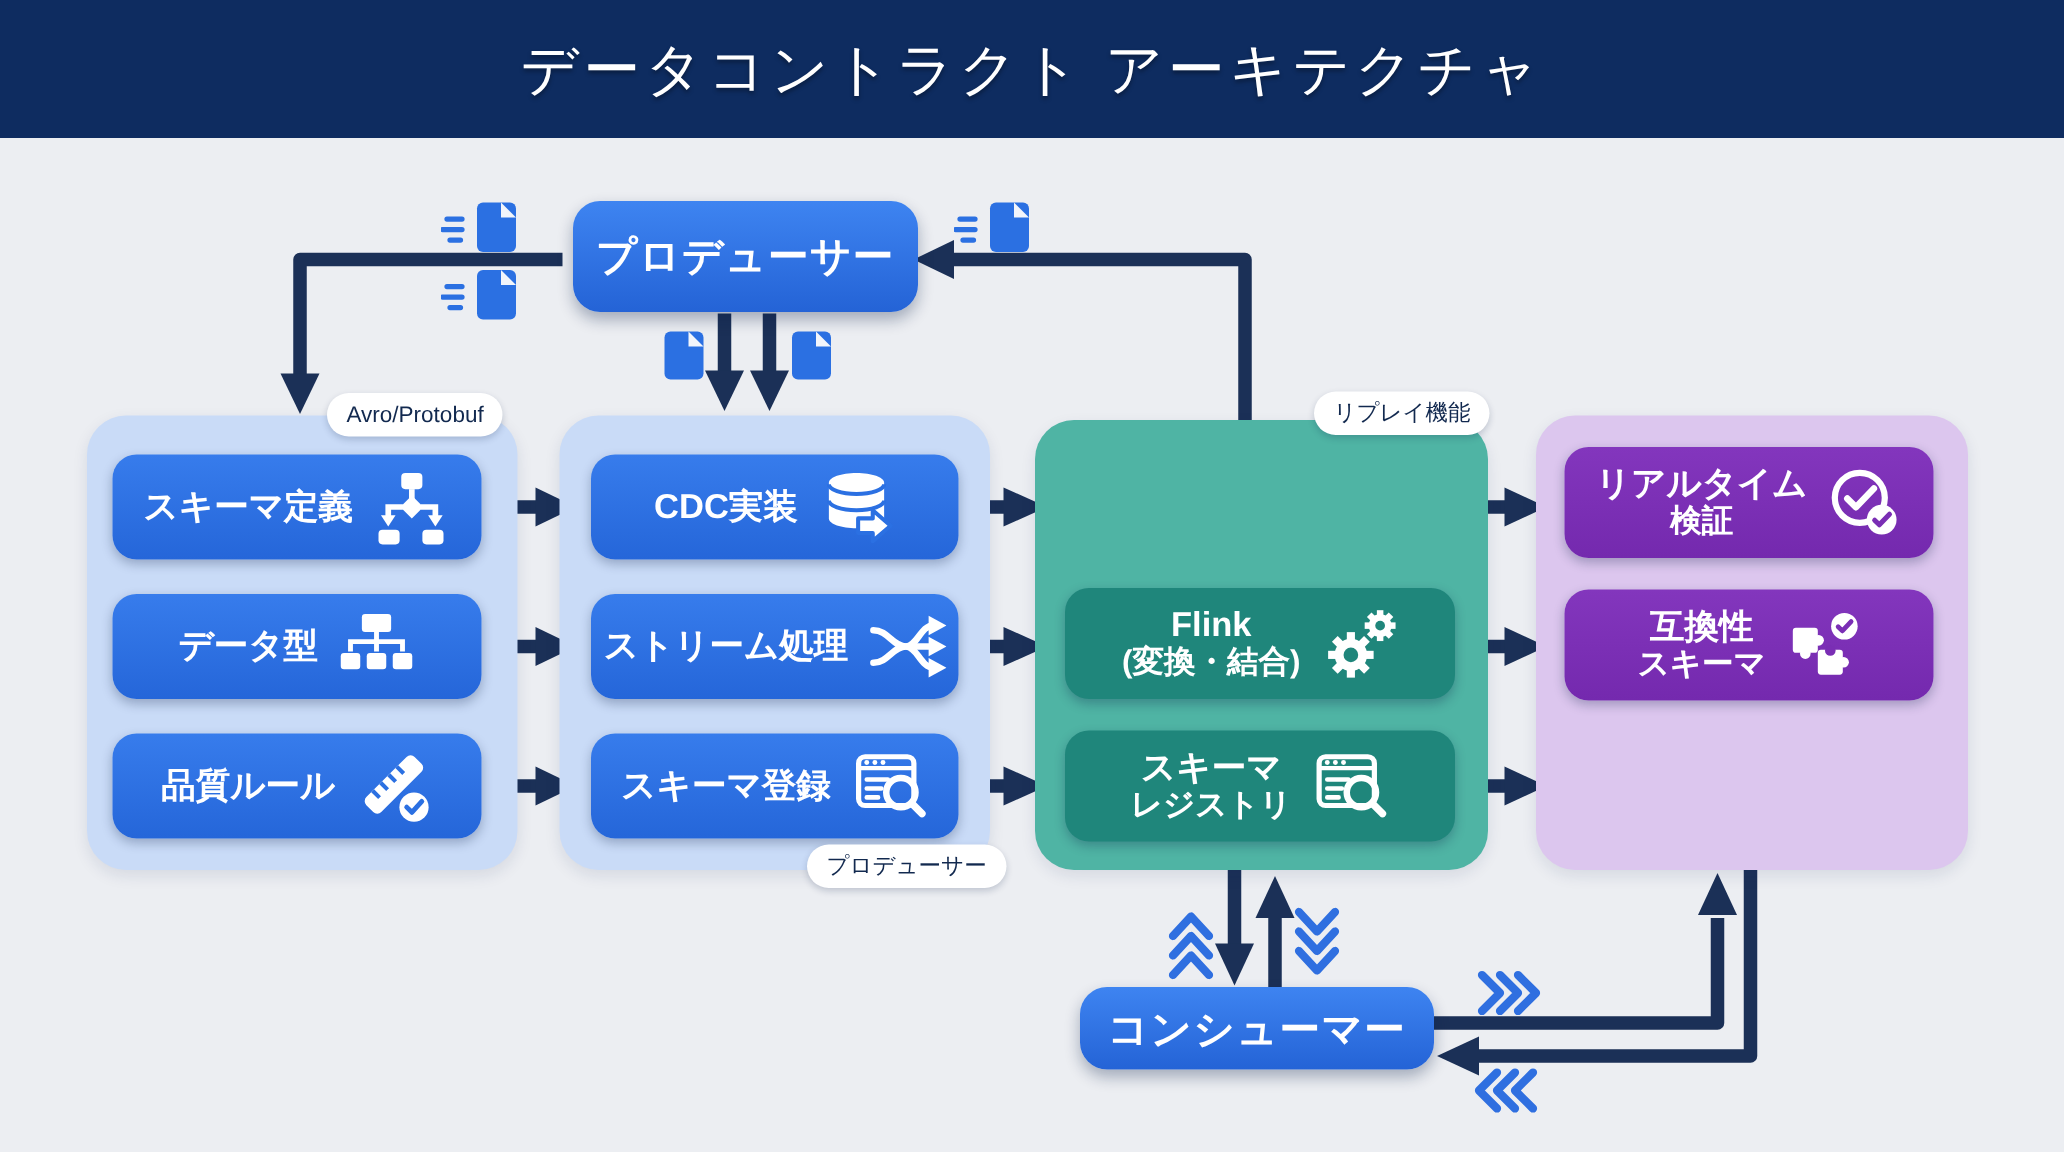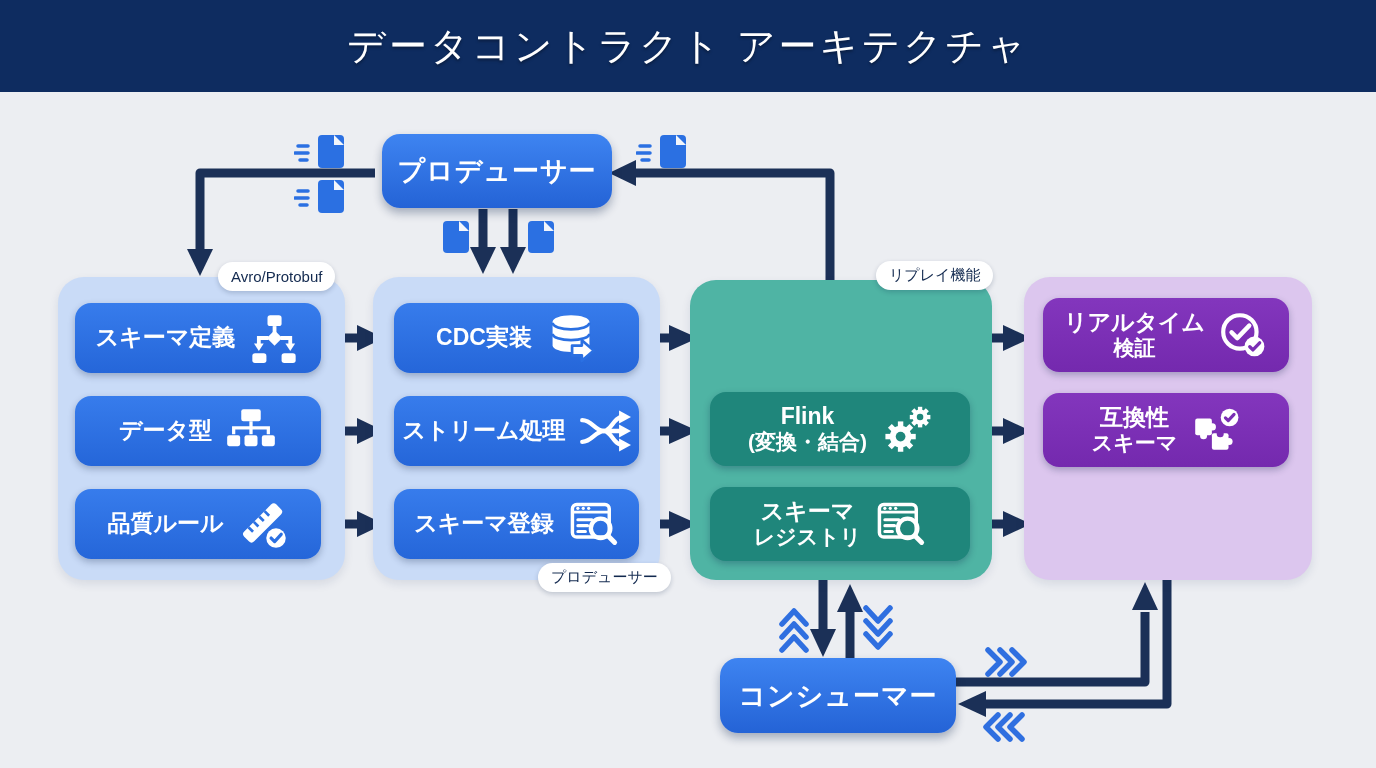--- a/index.html
+++ b/index.html
@@ -99,21 +99,21 @@
     <path d="M17,1 L27,11 L17,11 Z" fill="#f2f5fb"></path>
   </svg>
   <svg class="docicon" style="left:527px;top:220px" width="28" height="34" viewBox="0 0 28 34">
     <rect x="1" y="1" width="26" height="32" rx="4" fill="#2b70e2"></rect>
     <path d="M17,1 L27,11 L17,11 Z" fill="#f2f5fb"></path>
   </svg>
 
   <div class="node" style="left:382px;top:134px;width:230px;height:74px">
     <span>プロデューサー</span>
   </div>
-  <div class="node" style="left:720px;top:658px;width:236px;height:75px">
+  <div class="node" style="left:720px;top:658px;width:236px;height:55px">
     <span>コンシューマー</span>
   </div>
 
   <div class="group g-lightblue" style="left:58px;top:277px;width:287px;height:303px">
     <div class="item blue" style="left:17px;top:26px;width:246px;height:70px">
       <div class="item-text"><span class="l1">スキーマ定義</span></div>
       <span class="icon">
         <svg width="52" height="52" viewBox="0 0 48 48">
           <rect x="18" y="3" width="13" height="10" rx="2.5" fill="#fff"></rect>
           <path d="M24.5,13 V20" stroke="#fff" stroke-width="3.5"></path>

